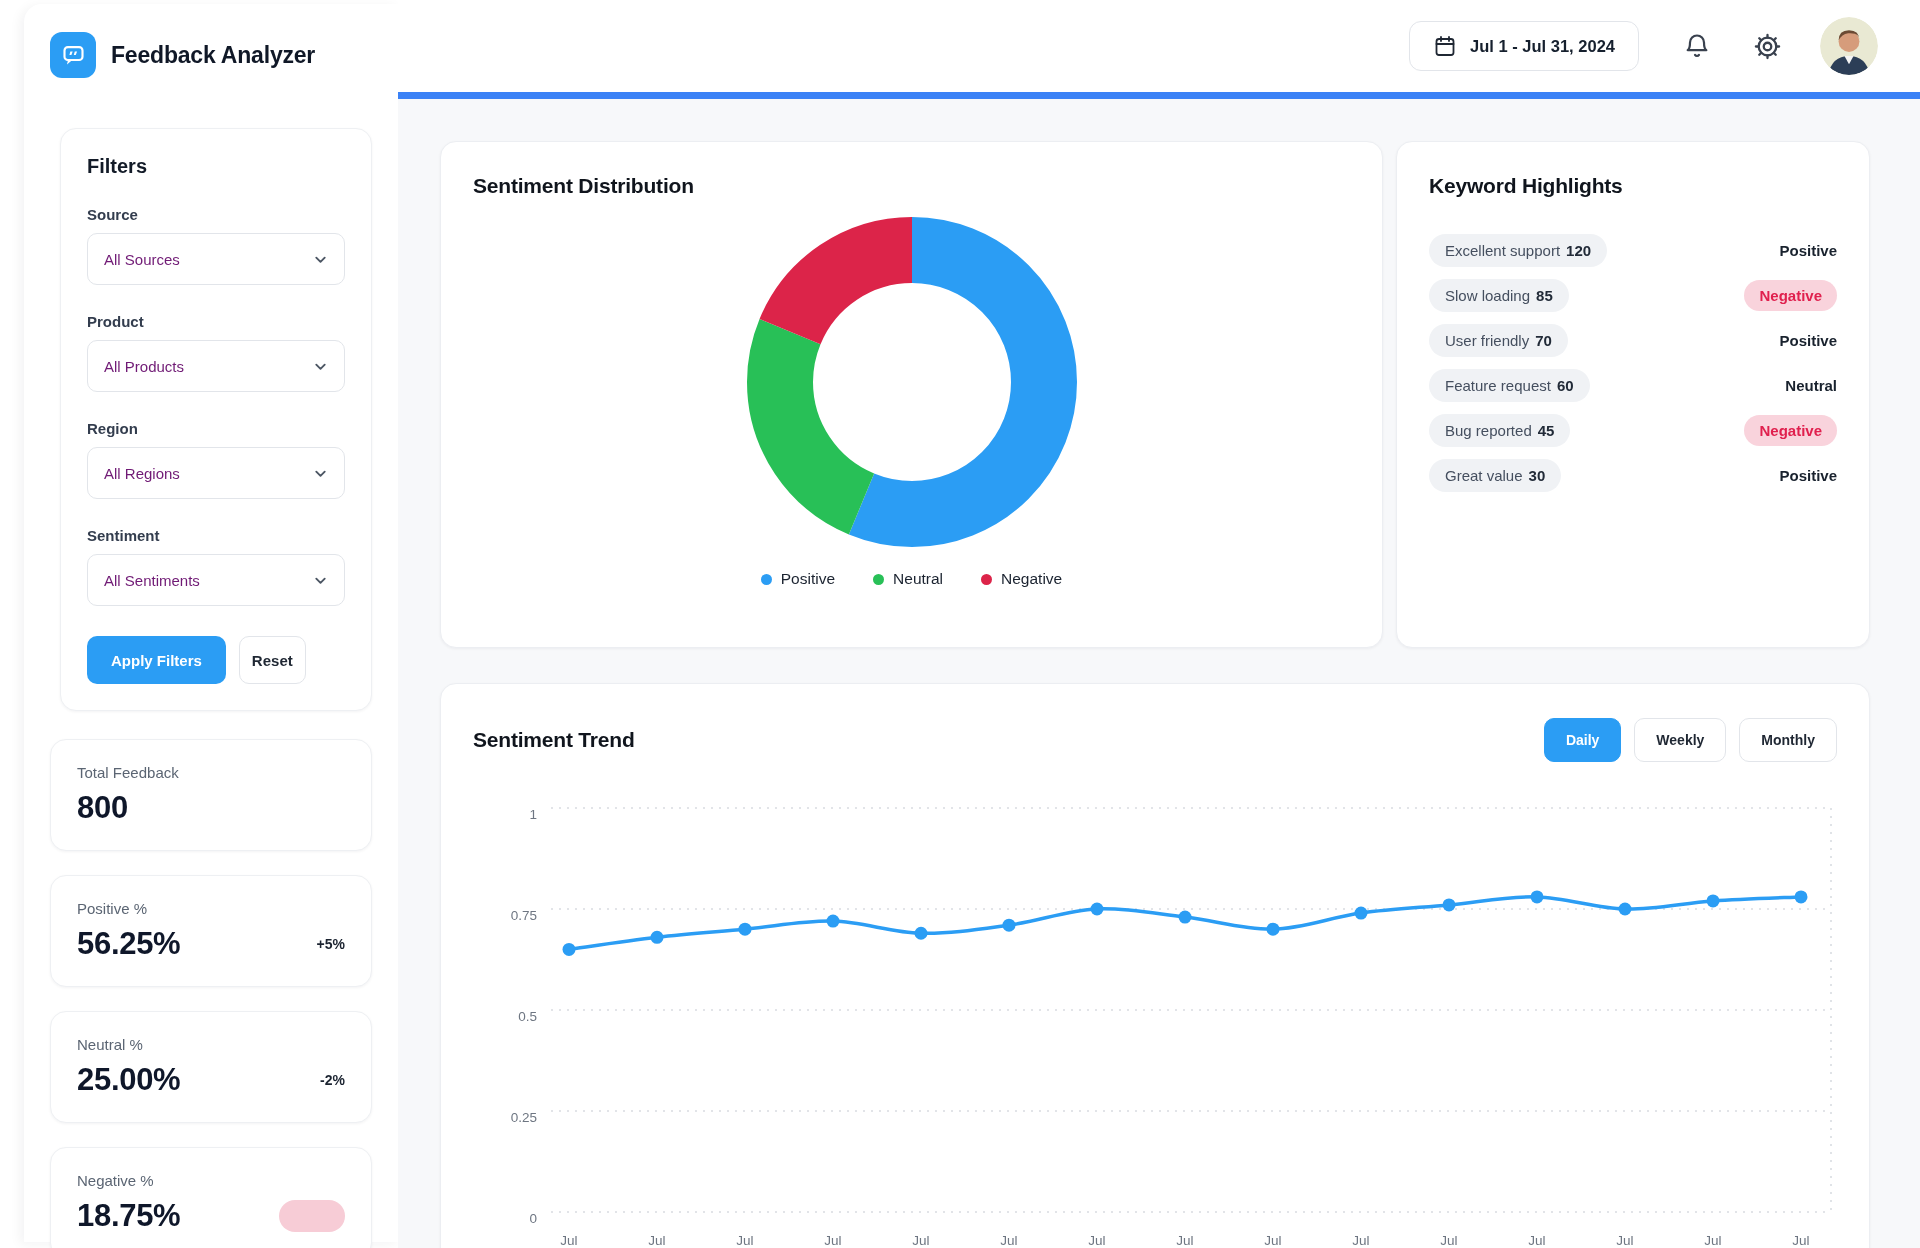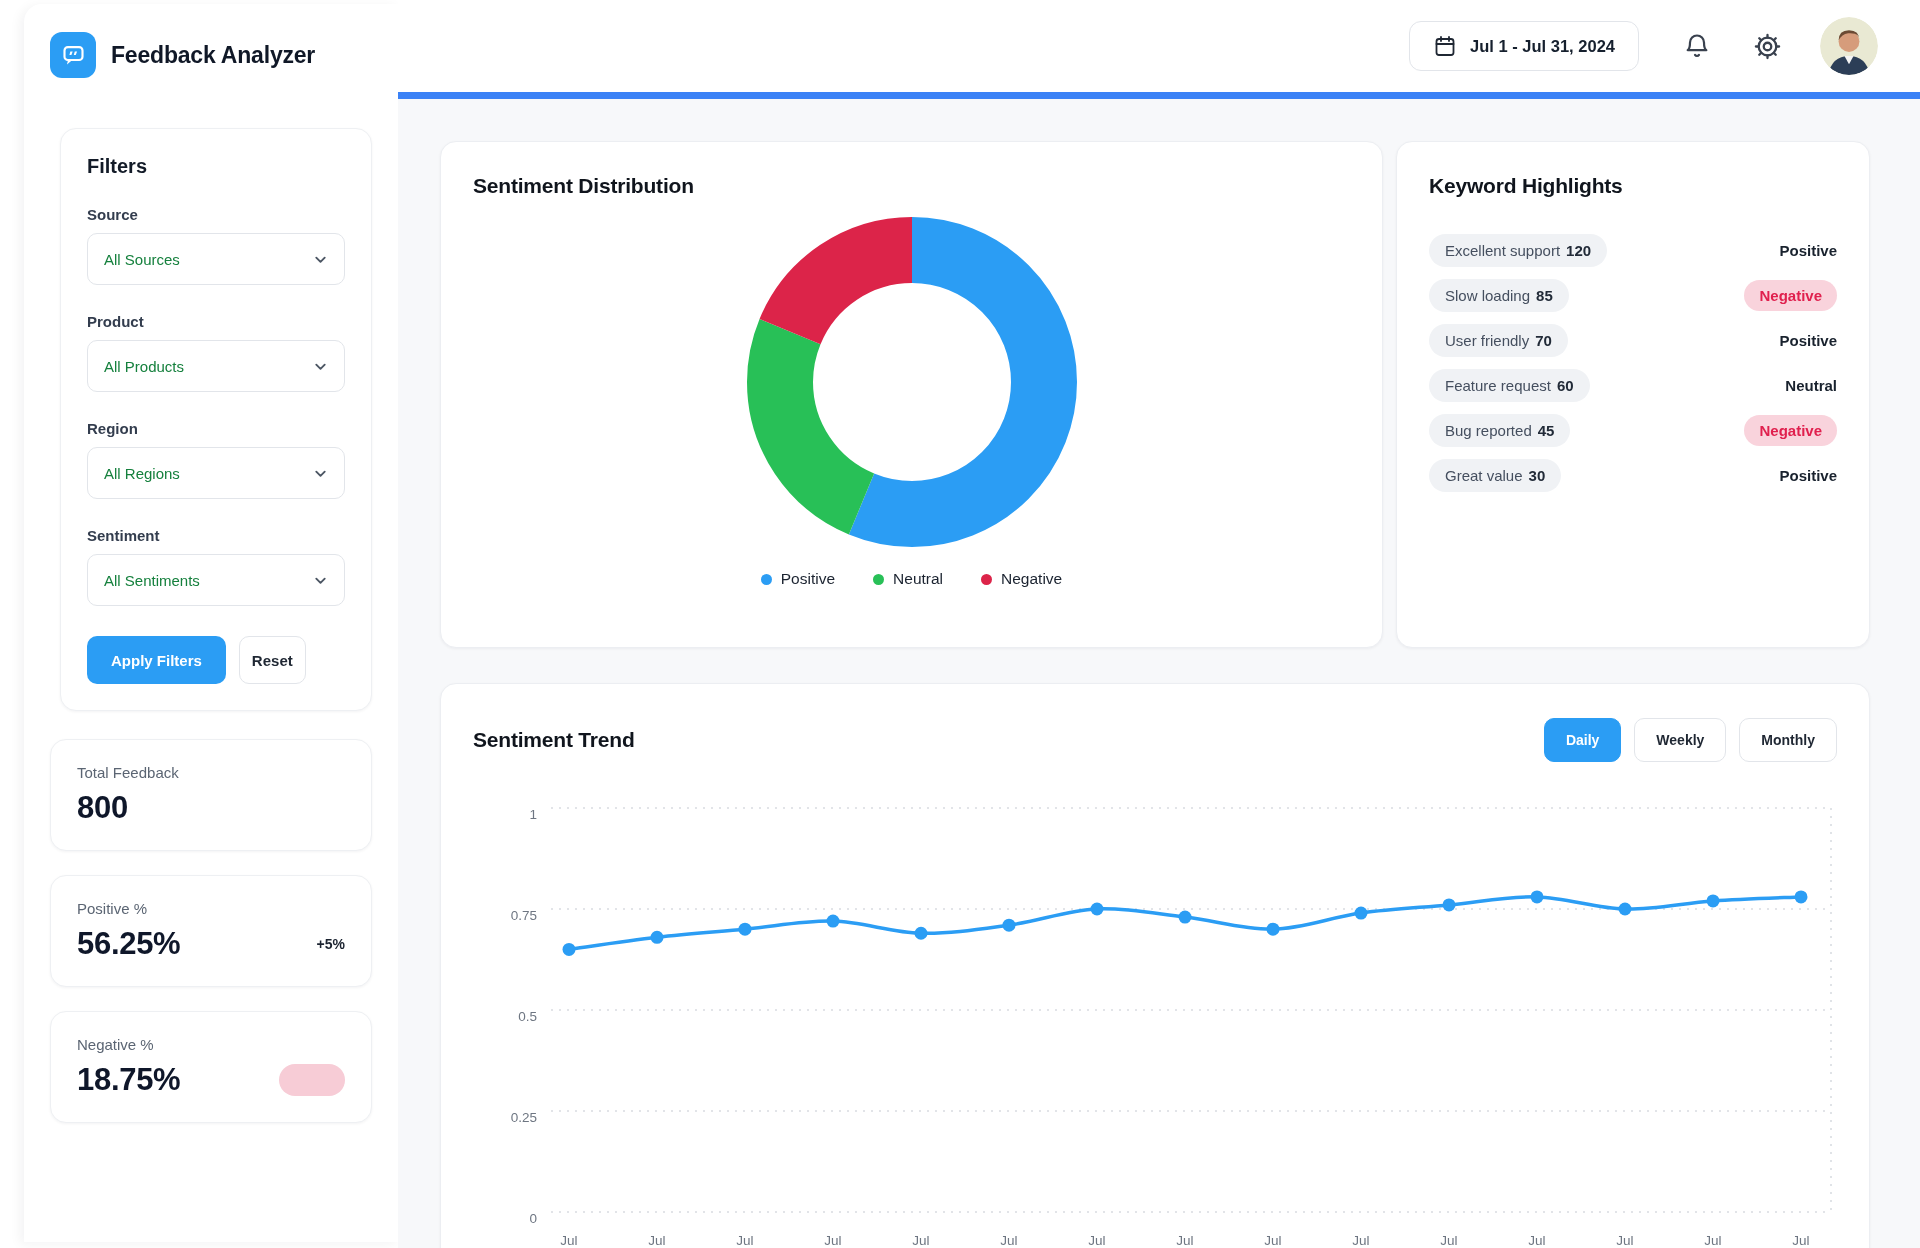--- a/index.html
+++ b/index.html
@@ -23,21 +23,21 @@
   .card{
     background:#fff;border:1px solid #eef0f3;border-radius:16px;
     box-shadow:0 1px 3px rgba(16,24,40,.05);
   }
   .filters-card{margin:50px 26px 0 36px;padding:26px;}
   .filters-title{font-size:20px;font-weight:700;color:#131b28;}
   .field-label{font-size:15px;font-weight:700;color:#333d4e;margin:28px 0 10px;}
   .select{
     height:50px;border:1px solid #e2e5ea;border-radius:10px;background:#fff;
     display:flex;align-items:center;justify-content:space-between;
-    padding:0 16px;font-size:15px;color:#15803d;cursor:pointer;
+    padding:0 16px;font-size:15px;color:#701a75;cursor:pointer;
   }
   .btn-row{display:flex;gap:13px;margin-top:30px;}
   .btn{border-radius:10px;height:48px;display:flex;align-items:center;justify-content:center;
     font-size:15px;font-weight:700;cursor:pointer;border:1px solid transparent;}
   .btn-primary{background:#2b9df4;color:#fff;padding:0 23px;}
   .btn-ghost{background:#fff;color:#1f2733;border-color:#e2e5ea;padding:0 12px;}
   .stat-card{margin:24px 26px 0 26px;padding:24px 26px;}
   .stat-card.first{margin-top:28px;}
   .stat-label{font-size:15px;color:#5b6573;}
   .stat-row{display:flex;align-items:center;justify-content:space-between;margin-top:9px;}
@@ -148,20 +148,27 @@
   </div>
 
   <div class="card stat-card">
     <div class="stat-label">Positive %</div>
     <div class="stat-row">
       <span class="stat-value">56.25%</span>
       <span class="stat-delta">+5%</span>
     </div>
   </div>
 
+  <div class="card stat-card">
+    <div class="stat-label">Neutral %</div>
+    <div class="stat-row">
+      <span class="stat-value">25.00%</span>
+      <span class="stat-delta">-2%</span>
+    </div>
+  </div>
 
   <div class="card stat-card">
     <div class="stat-label">Negative %</div>
     <div class="stat-row">
       <span class="stat-value">18.75%</span>
       <span class="stat-delta badge"></span>
     </div>
   </div>
 </aside>
 

